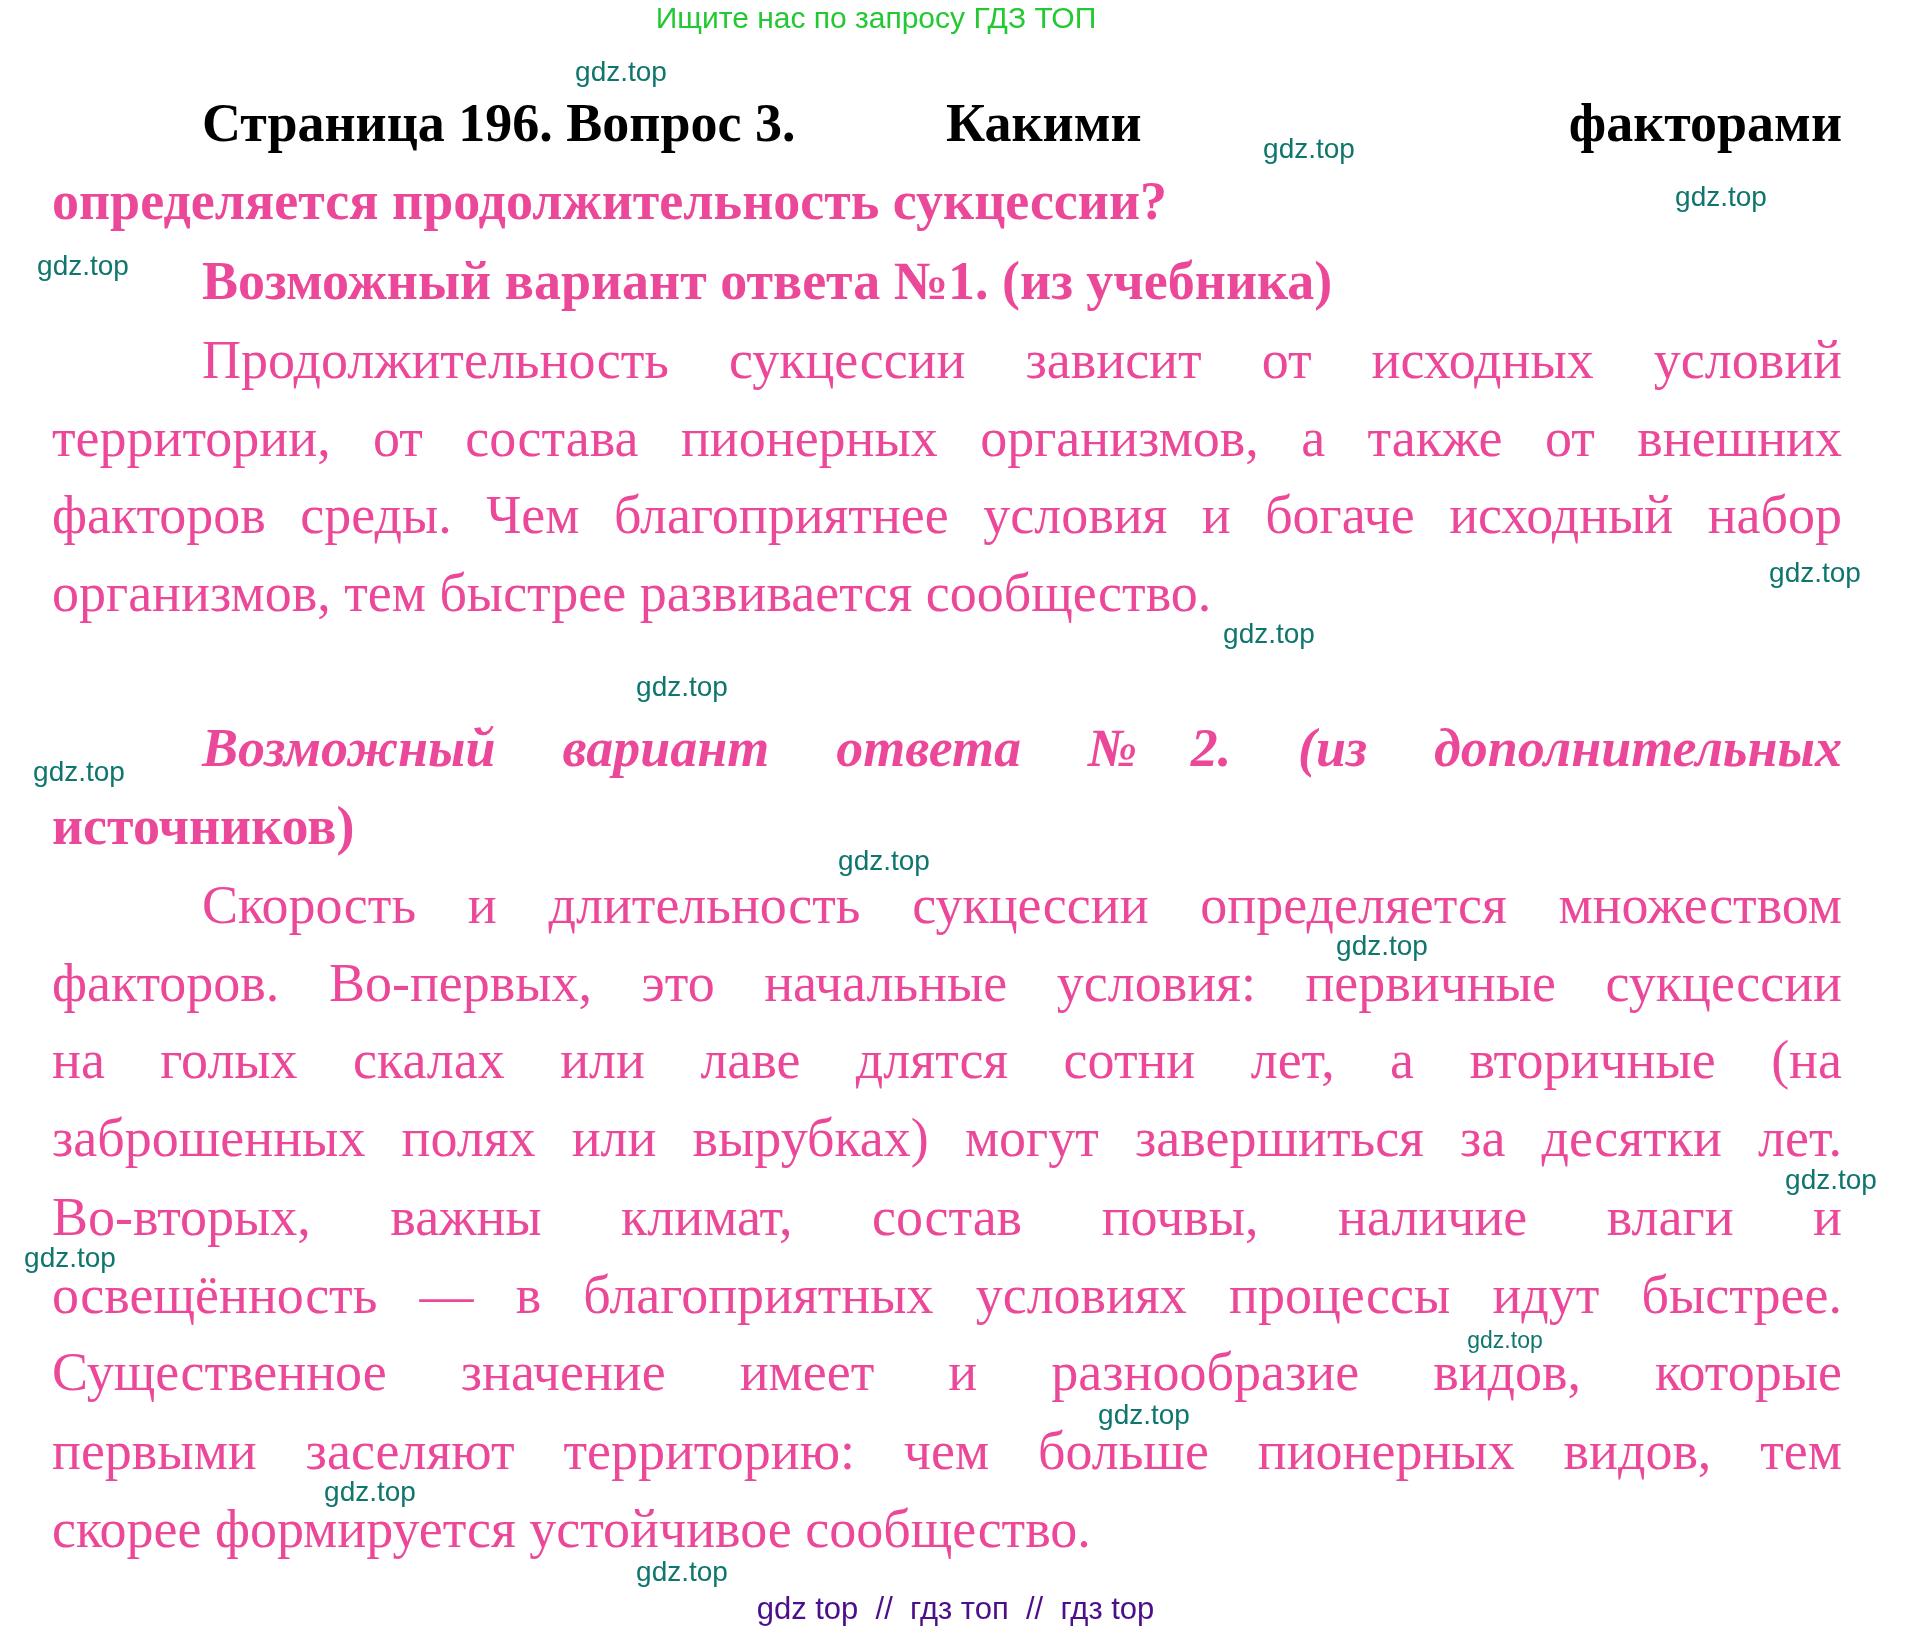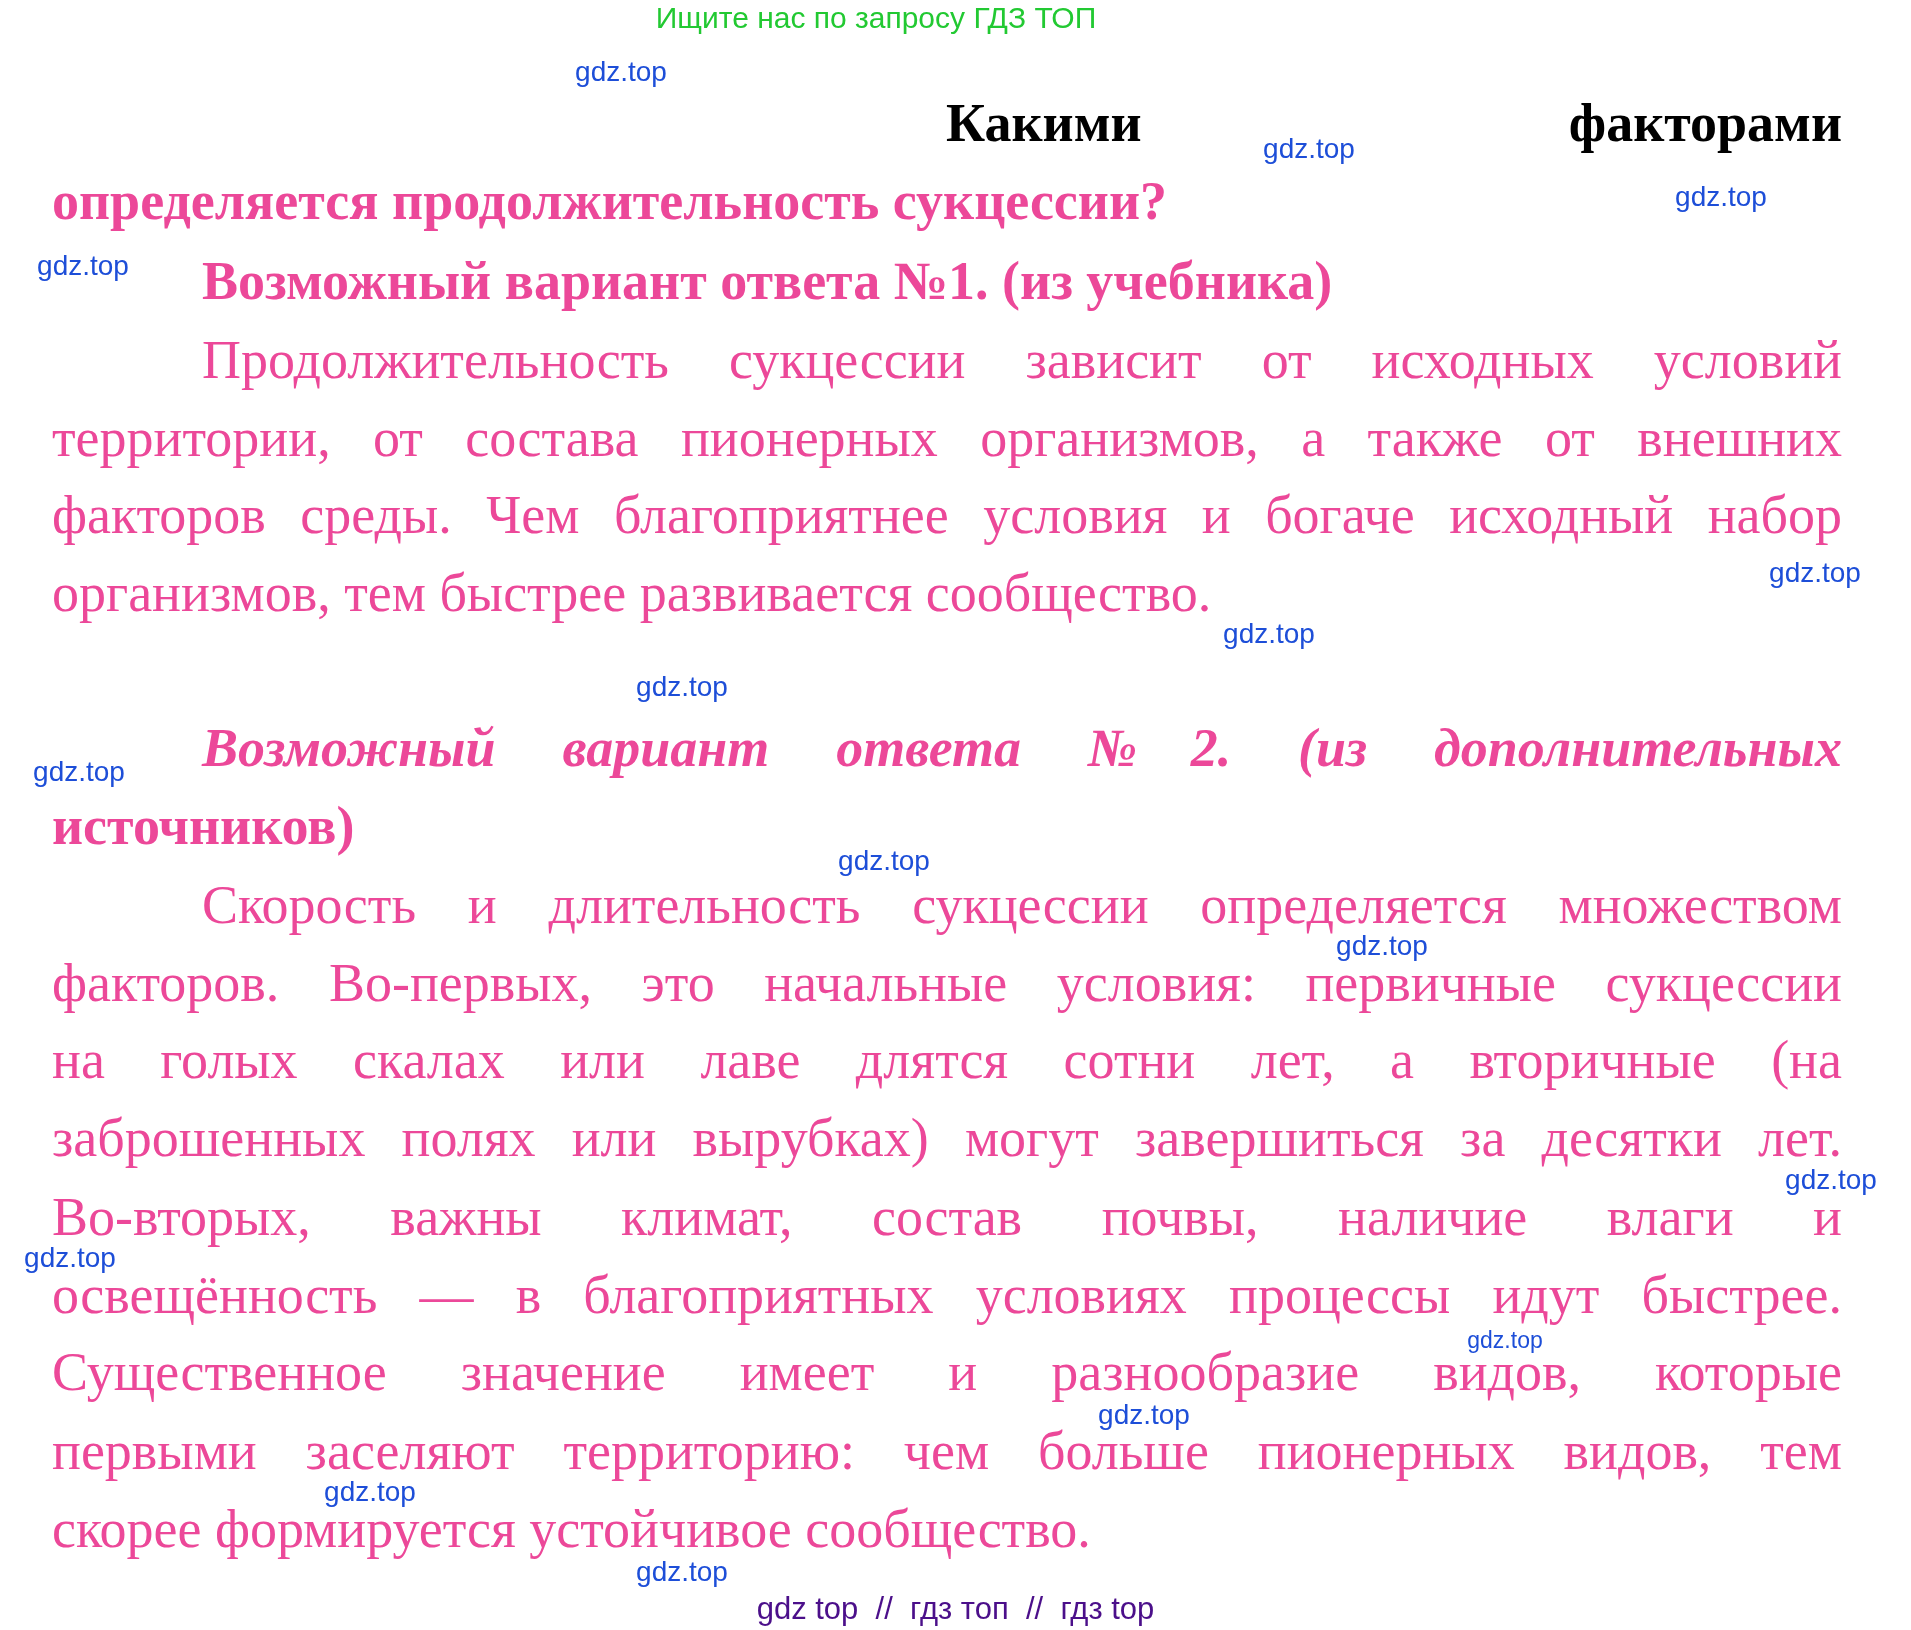--- a/index.html
+++ b/index.html
@@ -18,33 +18,34 @@
     position:absolute; left:52px; width:1790px; height:78px;
     font-family:"Liberation Serif", serif; font-size:54px; line-height:78px;
     color:#ec4899; white-space:nowrap; overflow:visible;
     text-align:justify; text-align-last:justify;
   }
   .line.bold { font-weight:bold; }
   .line.last { text-align-last:left; }
   .line.indent { text-indent:150px; }
   .wm {
     position:absolute; font-family:"Liberation Sans", sans-serif; font-size:28px;
-    line-height:30px; color:#1d4ed8; white-space:nowrap; transform:translate(-50%,-50%);text-align:right;
+    line-height:30px; color:#0f766e; white-space:nowrap; transform:translate(-50%,-50%);text-align:right;
   }
   .wm.small { font-size:23px; }
   .title1 { position:absolute; top:84px; left:52px; width:1790px; height:78px;
     font-family:"Liberation Serif", serif; font-weight:bold; font-size:54px; line-height:78px; white-space:nowrap; }
   .title1 span { position:absolute; top:0; }
 </style>
 </head>
 <body>
 
 <div class="header">Ищите нас по запросу ГДЗ ТОП</div>
 
 <div class="title1">
+  <span style="left:150px;">Страница 196. Вопрос 3.</span>
   <span style="left:894px;">Какими</span>
   <span style="right:0;">факторами</span>
 </div>
 <div class="line bold last" style="top:162px;">определяется продолжительность сукцессии?</div>
 
 <div class="line bold last indent" style="top:242px;">Возможный вариант ответа №1. (из учебника)</div>
 <div class="line indent" style="top:321px;">Продолжительность сукцессии зависит от исходных условий</div>
 <div class="line" style="top:399px;">территории, от состава пионерных организмов, а также от внешних</div>
 <div class="line" style="top:476px;">факторов среды. Чем благоприятнее условия и богаче исходный набор</div>
 <div class="line last" style="top:554px;">организмов, тем быстрее развивается сообщество.</div>

